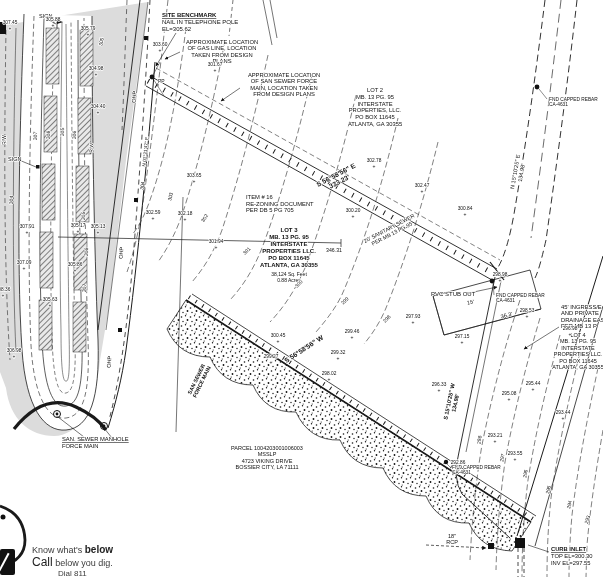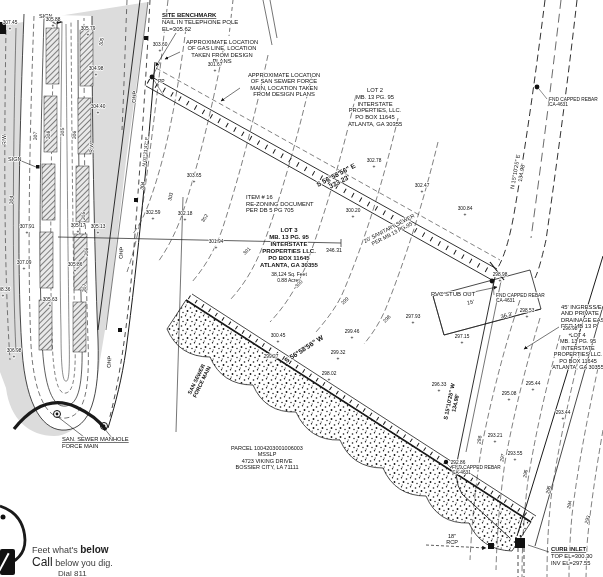--- a/index.html
+++ b/index.html
@@ -309,17 +309,17 @@
         <text transform="translate(550,490) rotate(-77)" text-anchor="middle" font-size="5" class="lbl"><tspan x="0" dy="0">295</tspan></text>
         <text transform="translate(571,505) rotate(-75)" text-anchor="middle" font-size="5" class="lbl"><tspan x="0" dy="0">294</tspan></text>
         <text transform="translate(589,520) rotate(-73)" text-anchor="middle" font-size="5" class="lbl"><tspan x="0" dy="0">293</tspan></text>
       </g>
 </svg>
 
 <div style="position:absolute;left:0;top:549px;width:15px;height:26px;background:#111;border-radius:2px;">
   <div style="position:absolute;left:3px;top:3px;width:2px;height:20px;background:#fff;transform:rotate(28deg);"></div>
 </div>
 <div class="know">
-  <div class="l1"><span>Feet what's </span><b>below</b></div>
+  <div class="l1"><span>Know what's </span><b>below</b></div>
   <div class="l2"><span class="call">Call</span><span> below you dig.</span></div>
   <div class="l3">Dial 811</div>
 </div>
 </div>
 
 </body></html>

